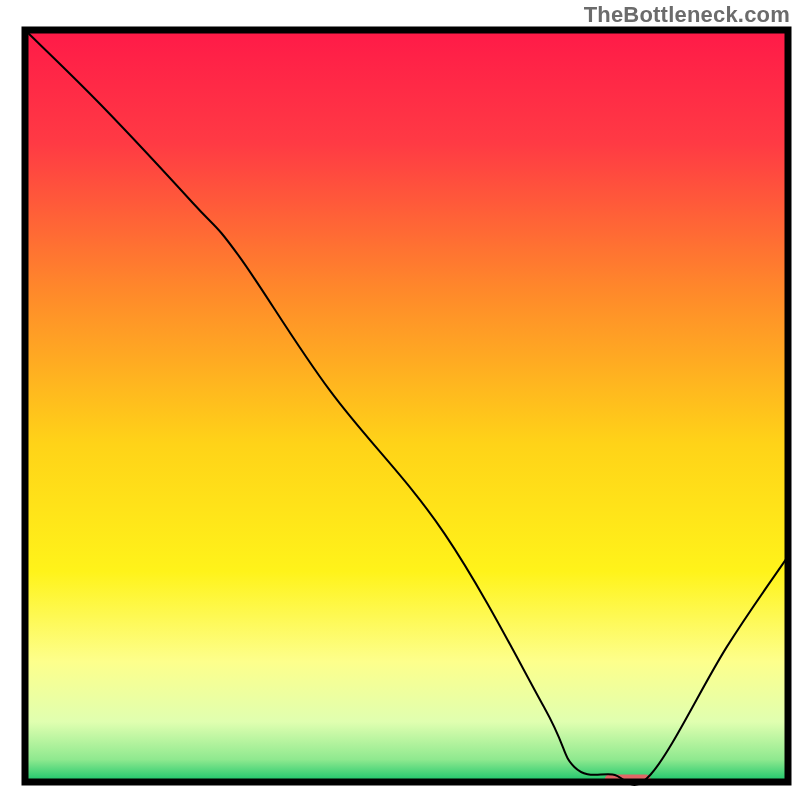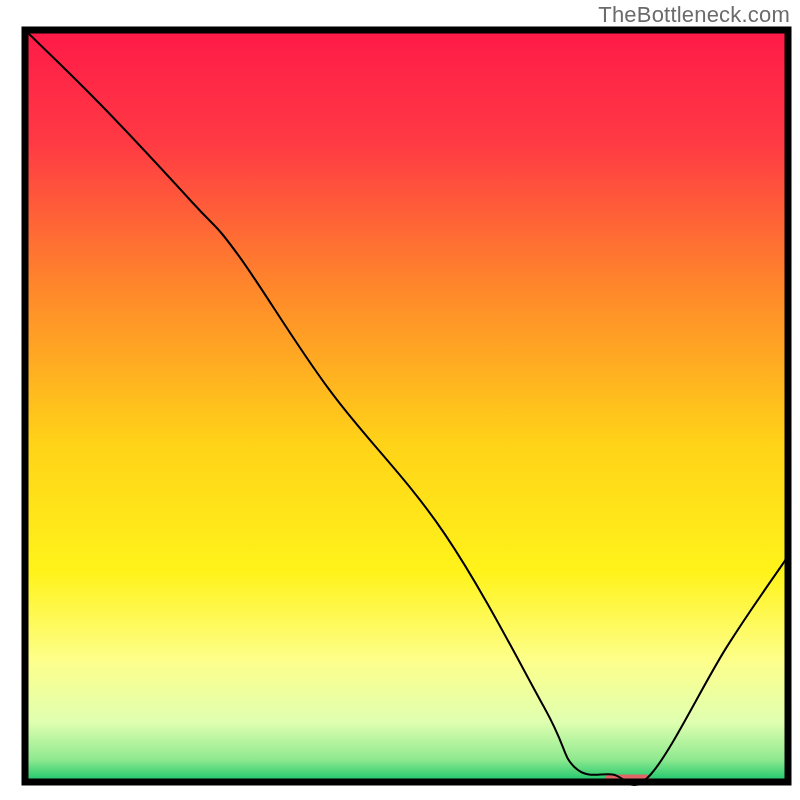--- a/index.html
+++ b/index.html
@@ -15,21 +15,21 @@
     position: relative;
     width: 800px;
     height: 800px;
     box-sizing: border-box;
   }
   .watermark {
     position: absolute;
     top: 2px;
     right: 10px;
     font-size: 22px;
-    font-weight: 400;
+    font-weight: 700;
     color: #6b6b6b;
     letter-spacing: 0.2px;
   }
   svg {
     display: block;
   }
 </style>
 </head>
 <body>
 

